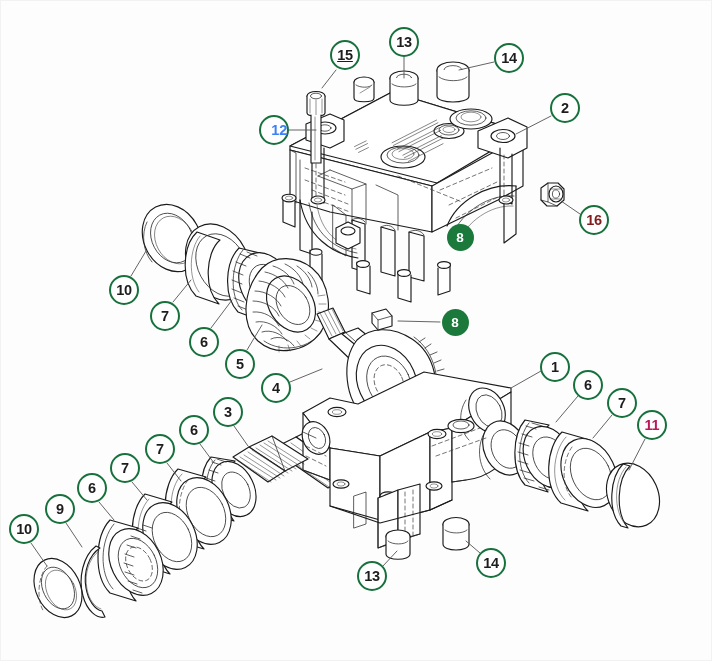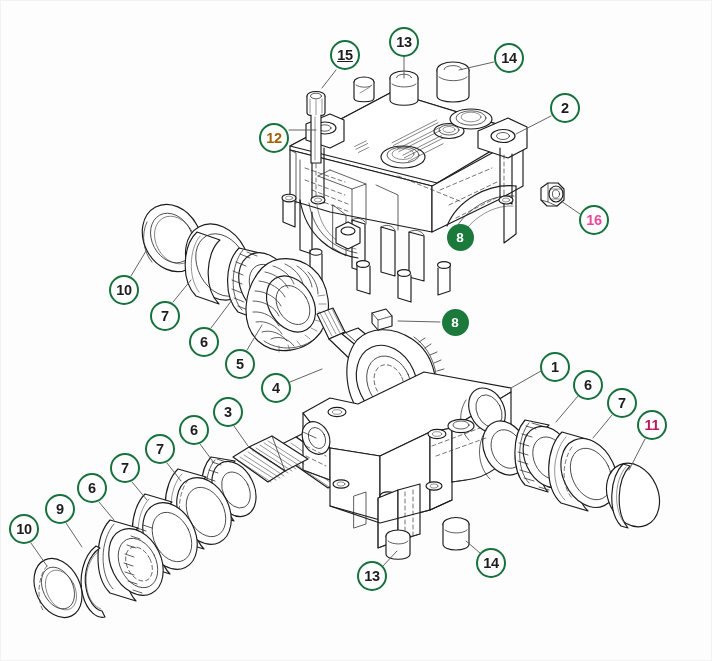--- a/index.html
+++ b/index.html
@@ -587,24 +587,24 @@
       </div>
       <div class="callout outline" style="left: 404px; top: 42px; border-color: rgb(23, 113, 60); color: rgb(29, 29, 29);">
         <span>13</span>
       </div>
       <div class="callout outline" style="left: 509px; top: 58px; border-color: rgb(23, 113, 60); color: rgb(29, 29, 29);">
         <span>14</span>
       </div>
       <div class="callout outline" style="left: 565px; top: 108px; border-color: rgb(23, 113, 60); color: rgb(29, 29, 29);">
         <span>2</span>
       </div>
-      <div class="callout outline" style="left: 274px; top: 138px; border-color: rgb(23, 113, 60); color: #a16207;">
+      <div class="callout outline" style="left: 274px; top: 130px; border-color: rgb(23, 113, 60); color: #3b82f6; justify-content: flex-end;">
         <span>12</span>
       </div>
-      <div class="callout outline" style="left: 594px; top: 220px; border-color: rgb(23, 113, 60); color: #ec4899; justify-content: center;">
+      <div class="callout outline" style="left: 594px; top: 220px; border-color: rgb(23, 113, 60); color: #7f1d1d; justify-content: center;">
         <span>16</span>
       </div>
       <div class="callout filled" style="left: 460px; top: 237px; background: rgb(27, 122, 59); color: rgb(255, 255, 255);">
         <span>8</span>
       </div>
       <div class="callout outline" style="left: 124px; top: 290px; border-color: rgb(23, 113, 60); color: rgb(29, 29, 29);">
         <span>10</span>
       </div>
       <div class="callout outline" style="left: 165px; top: 316px; border-color: rgb(23, 113, 60); color: rgb(29, 29, 29);">
         <span>7</span>

